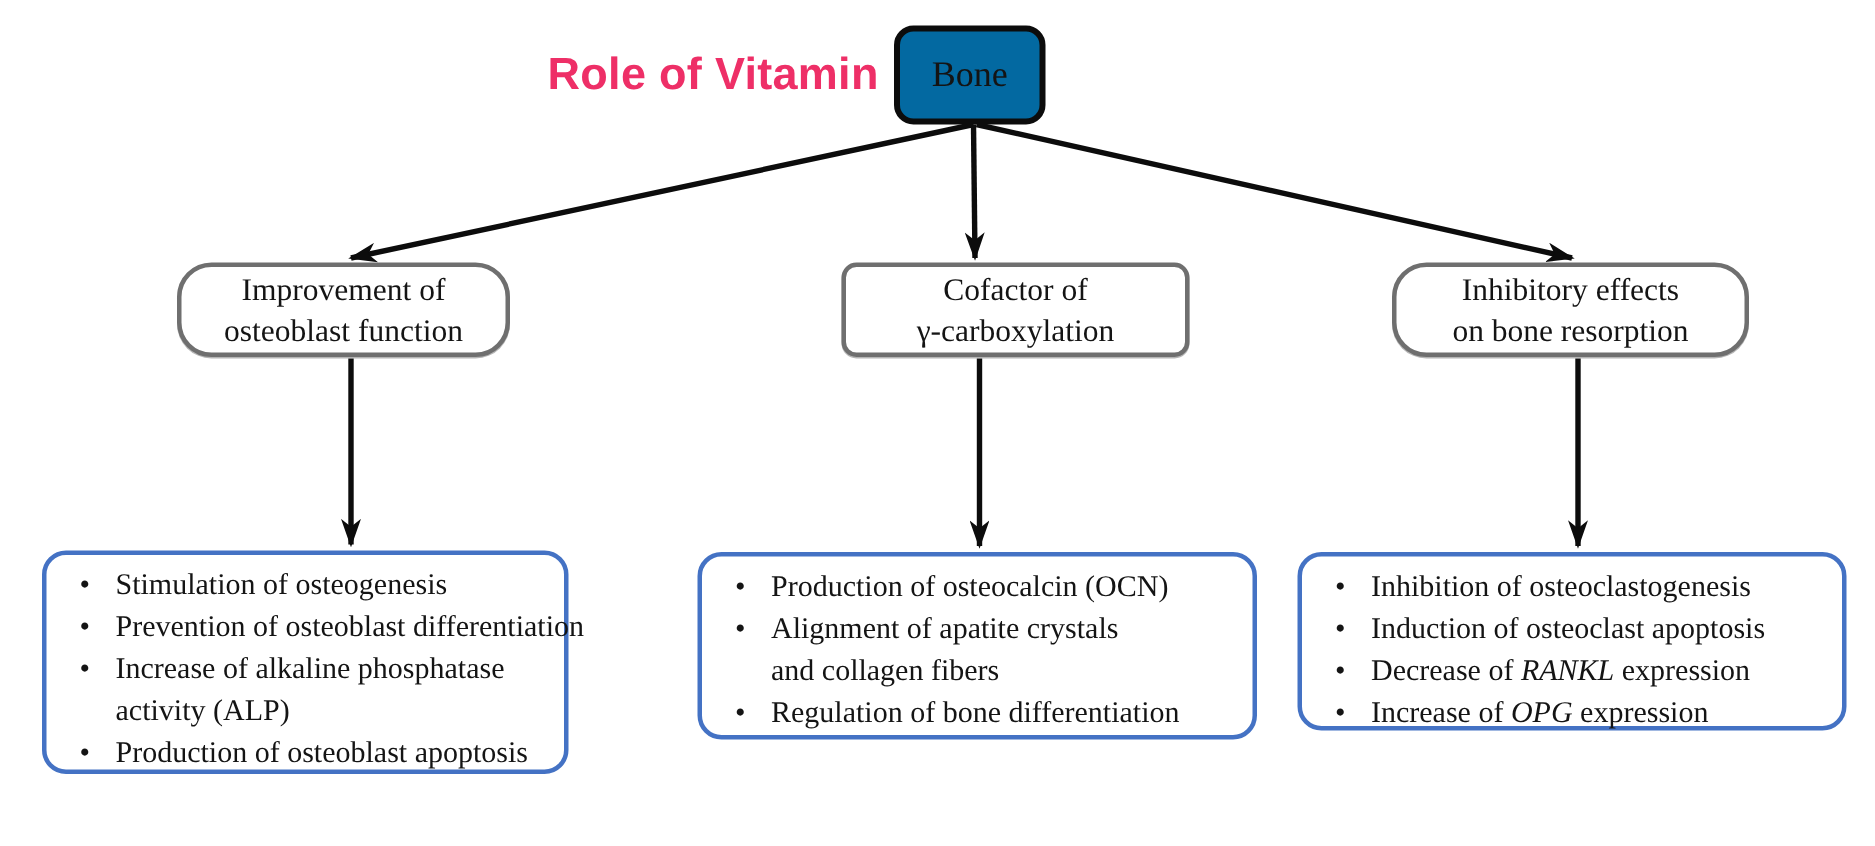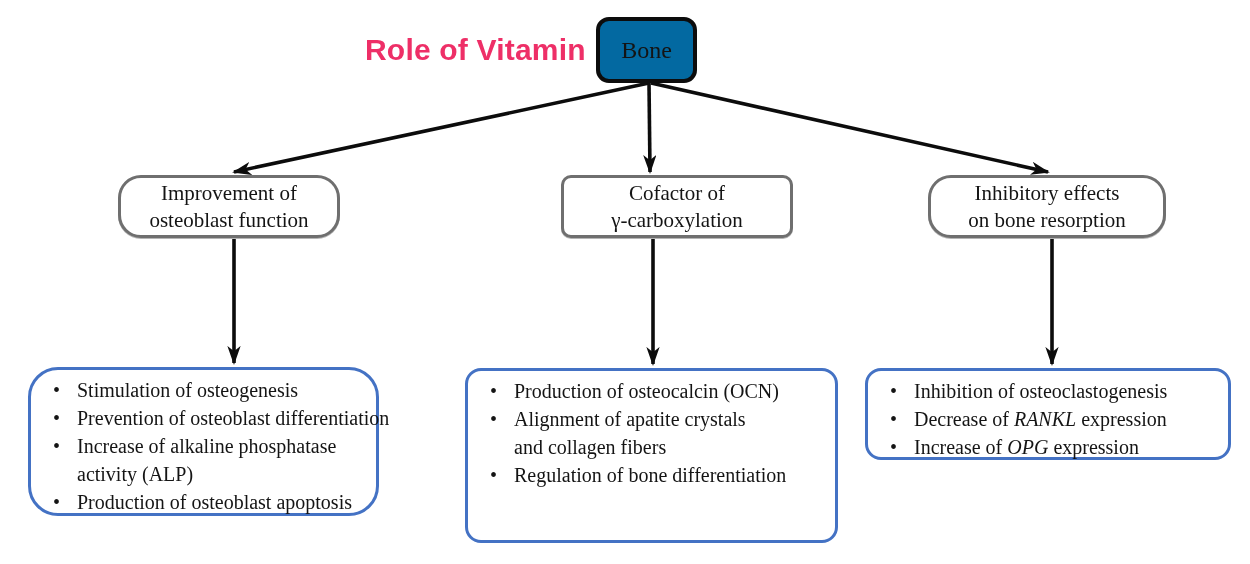--- a/index.html
+++ b/index.html
@@ -41,23 +41,23 @@
   }
   .branch-1{left:118px;width:222px;border-radius:23px;}
   .branch-2{left:537px;width:232px;margin-left:24px;}
   .branch-3{left:928px;width:238px;border-radius:23px;}
 
   .detail-box{
     position:absolute;box-sizing:border-box;background:#ffffff;
     border:3px solid var(--blue-border);border-radius:16px;
     font-size:20px;line-height:28px;
   }
-  .detail-1{left:28px; top:367px;width:351px;height:149px;border-radius:30px;}
-  .detail-2{left:465px;top:368px;width:373px;height:175px;}
-  .detail-3{left:865px;top:368px;width:366px;height:92px;}
+  .detail-1{left:28px; top:367px;width:351px;height:149px;}
+  .detail-2{left:465px;top:368px;width:373px;height:125px;}
+  .detail-3{left:865px;top:368px;width:366px;height:119px;}
 
   ul.bullets{margin:0;padding:6px 4px 0 0;list-style:none;}
   ul.bullets li{
     position:relative;padding-left:46px;white-space:nowrap;
   }
   ul.bullets li::before{
     content:"\2022";
     position:absolute;left:22px;top:0;
   }
 </style>
@@ -106,18 +106,19 @@
   <div class="detail-box detail-2">
     <ul class="bullets">
         <li>Production of osteocalcin (OCN)</li>
         <li>Alignment of apatite crystals<br>and collagen fibers</li>
         <li>Regulation of bone differentiation</li>
       </ul>
   </div>
   <div class="detail-box detail-3">
     <ul class="bullets">
         <li>Inhibition of osteoclastogenesis</li>
+        <li>Induction of osteoclast apoptosis</li>
         <li>Decrease of <i>RANKL</i> expression</li>
         <li>Increase of <i>OPG</i> expression</li>
       </ul>
   </div>
 
 </div>
 
 </body></html>

